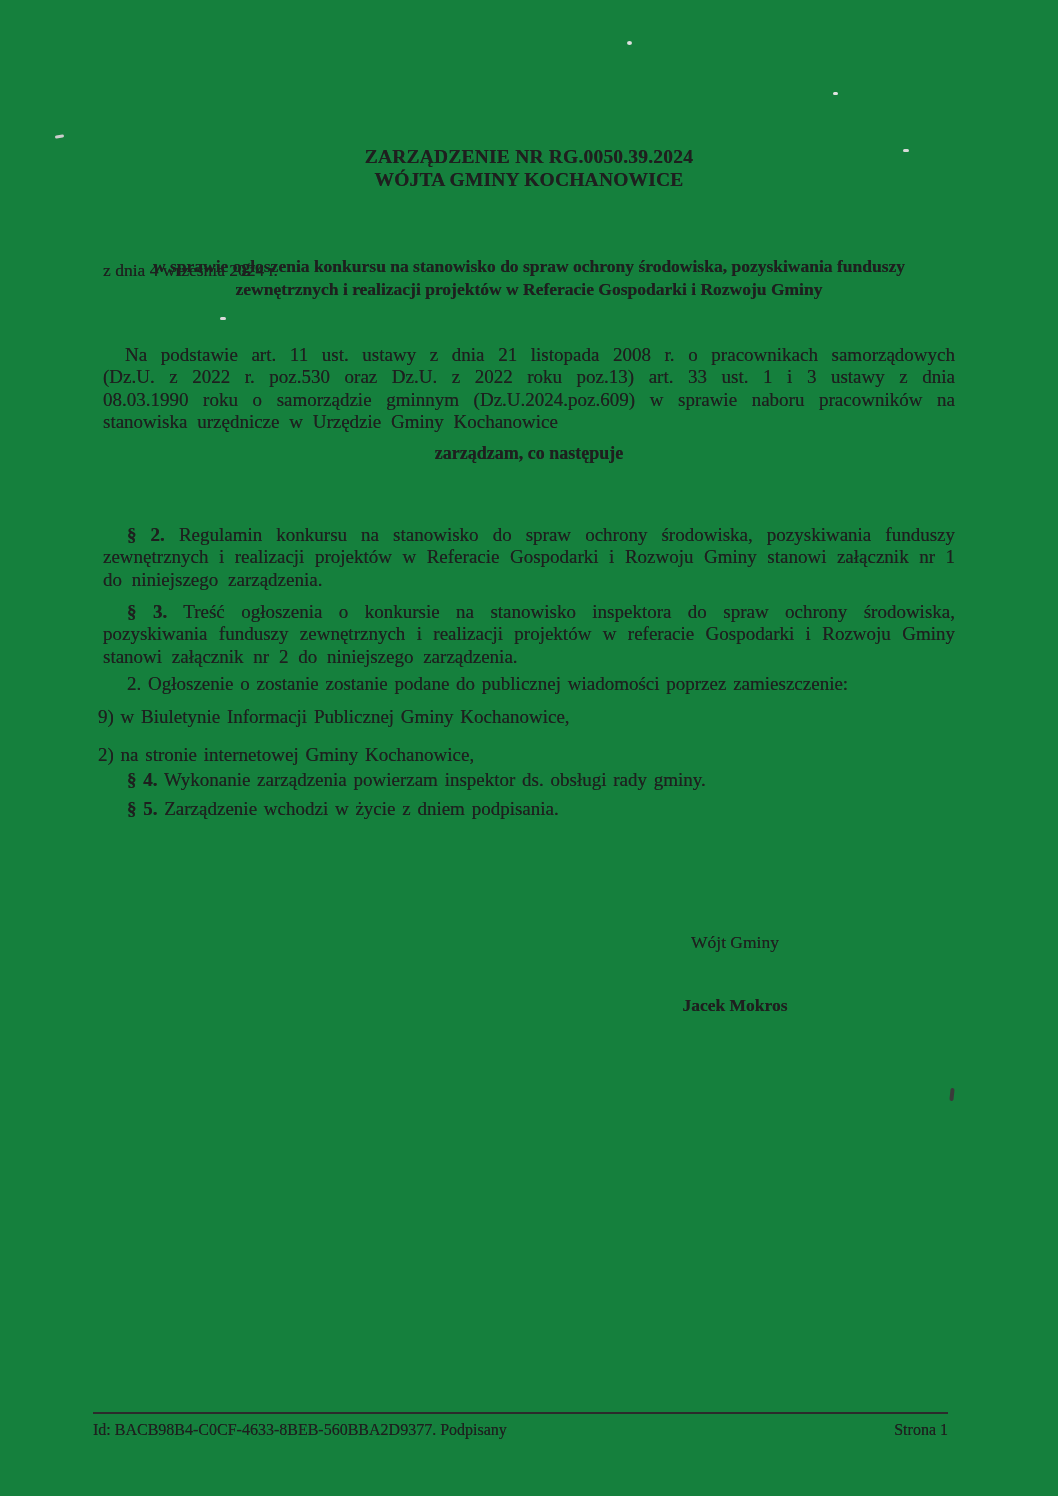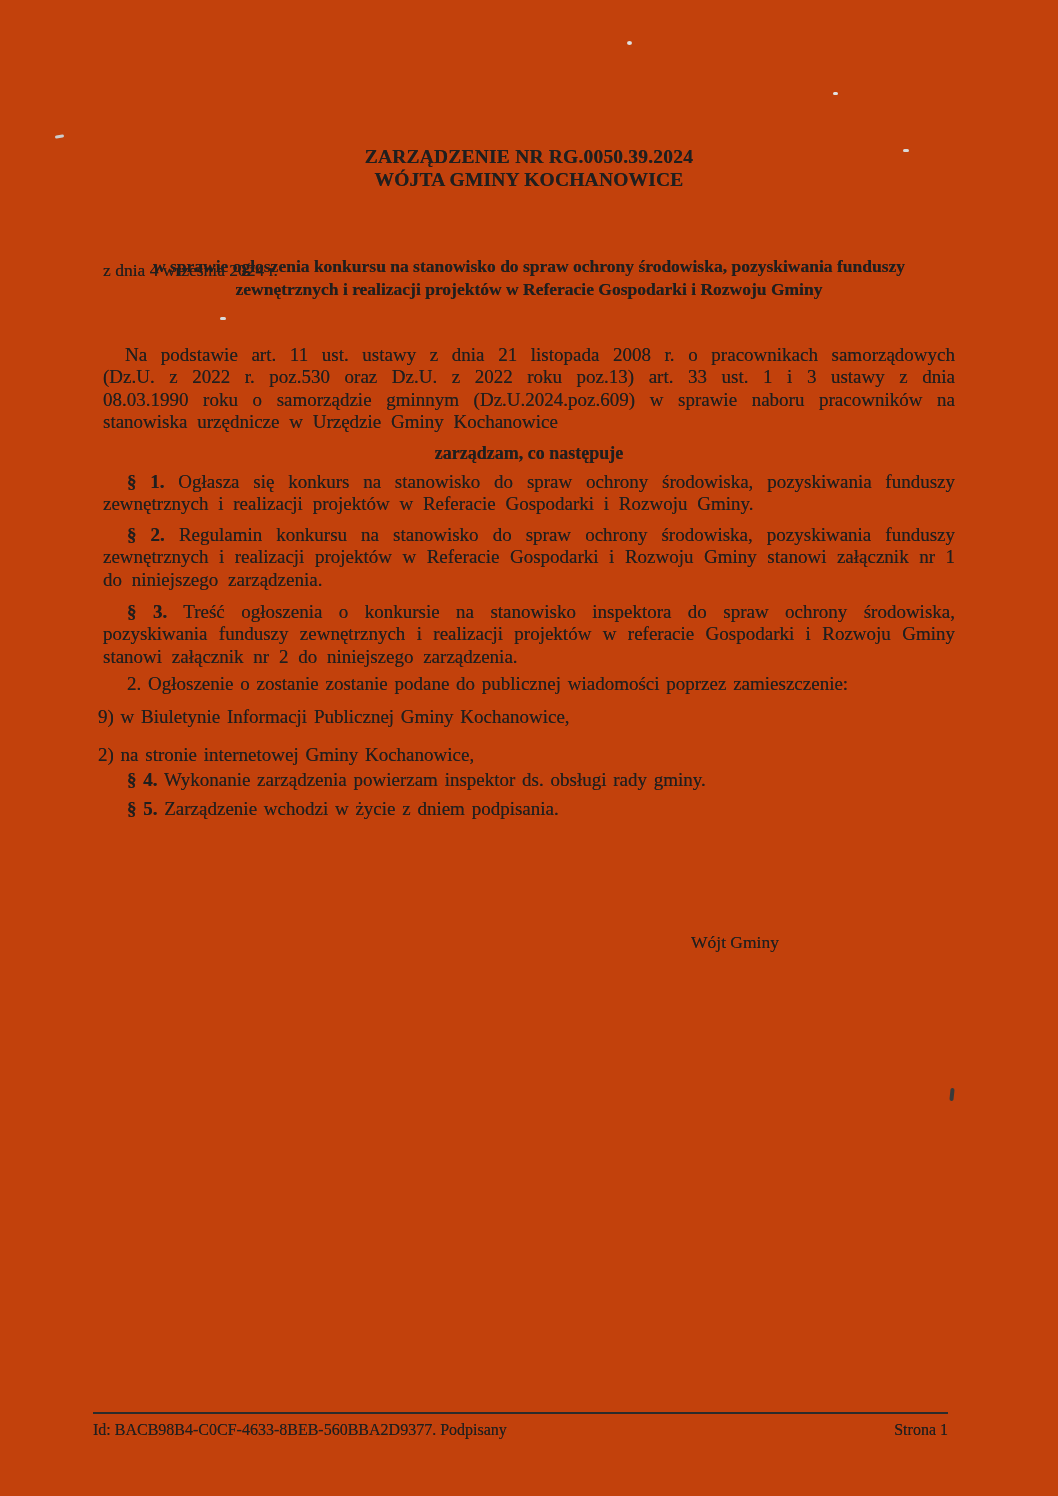--- a/index.html
+++ b/index.html
@@ -1,20 +1,20 @@
 <!DOCTYPE html>
 <html lang="pl"><head>
 <meta charset="utf-8">
 <style>
   html, body { margin: 0; padding: 0; background: #e8e8e8; }
   .page {
     position: relative;
     width: 1058px;
     height: 1496px;
-    background: #c2410c;
+    background: #15803d;
     font-family: "Liberation Serif", "DejaVu Serif", serif;
     color: #1f1f1f;
     overflow: hidden;
     margin: 0 auto;
   }
   .ink { text-shadow: 0 0 0.45px rgba(25,25,25,0.65); }
   .content {
     position: absolute;
     left: 103px;
     top: 0;
@@ -119,39 +119,39 @@
     </div>
 
     <div class="abs date-line">z dnia 4 września 2024 r.</div>
 
     <div class="abs subject">w sprawie ogłoszenia konkursu na stanowisko do spraw ochrony środowiska, pozyskiwania funduszy zewnętrznych i realizacji projektów w Referacie Gospodarki i Rozwoju Gminy</div>
 
     <p class="abs para legal">Na podstawie art. 11 ust. ustawy z dnia 21 listopada 2008 r. o pracownikach samorządowych (Dz.U. z 2022 r. poz.530 oraz Dz.U. z 2022 roku poz.13) art. 33 ust. 1 i 3 ustawy z dnia 08.03.1990 roku o samorządzie gminnym (Dz.U.2024.poz.609) w sprawie naboru pracowników na stanowiska urzędnicze w Urzędzie Gminy Kochanowice</p>
 
     <div class="abs ordain">zarządzam, co następuje</div>
 
-    <p class="abs para sec sec1"><span class="lbl">§ 1.</span> <span>Ogłasza się konkurs na stanowisko do spraw ochrony środowiska, pozyskiwania funduszy zewnętrznych i realizacji projektów w Referacie Gospodarki i Rozwoju Gminy.</span></p>
 
     <p class="abs para sec sec2"><span class="lbl">§ 2.</span> <span>Regulamin konkursu na stanowisko do spraw ochrony środowiska, pozyskiwania funduszy zewnętrznych i realizacji projektów w Referacie Gospodarki i Rozwoju Gminy stanowi załącznik nr 1 do niniejszego zarządzenia.</span></p>
 
     <p class="abs para sec sec3"><span class="lbl">§ 3.</span> <span>Treść ogłoszenia o konkursie na stanowisko inspektora do spraw ochrony środowiska, pozyskiwania funduszy zewnętrznych i realizacji projektów w referacie Gospodarki i Rozwoju Gminy stanowi załącznik nr 2 do niniejszego zarządzenia.</span></p>
 
     <p class="abs para item2"><span>2.</span> <span>Ogłoszenie o zostanie zostanie podane do publicznej wiadomości poprzez zamieszczenie:</span></p>
 
     <p class="abs para li li1">9) w Biuletynie Informacji Publicznej Gminy Kochanowice,</p>
 
     <p class="abs para li li2">2) na stronie internetowej Gminy Kochanowice,</p>
 
     <p class="abs para sec sec4"><span class="lbl">§ 4.</span> <span>Wykonanie zarządzenia powierzam inspektor ds. obsługi rady gminy.</span></p>
 
     <p class="abs para sec sec5"><span class="lbl">§ 5.</span> <span>Zarządzenie wchodzi w życie z dniem podpisania.</span></p>
 
   </div>
 
   <p class="sig sig-role">Wójt Gminy</p>
+  <p class="sig sig-name">Jacek Mokros</p>
 
   <div class="footer">
     <span>Id: BACB98B4-C0CF-4633-8BEB-560BBA2D9377. Podpisany</span>
     <span>Strona 1</span>
   </div>
 
   <div class="speck s1"></div>
   <div class="speck s2"></div>
   <div class="speck s3"></div>
   <div class="speck s4"></div>

